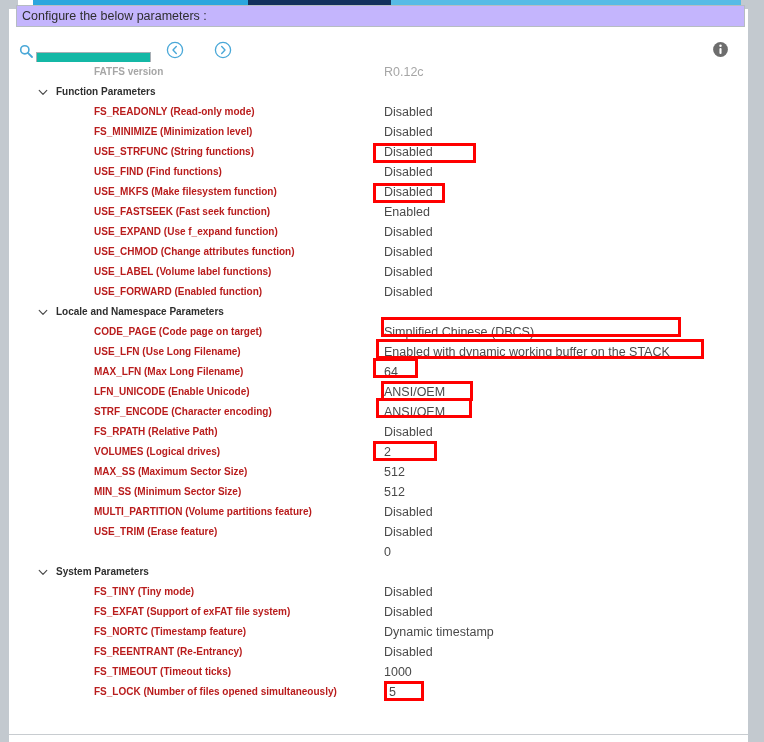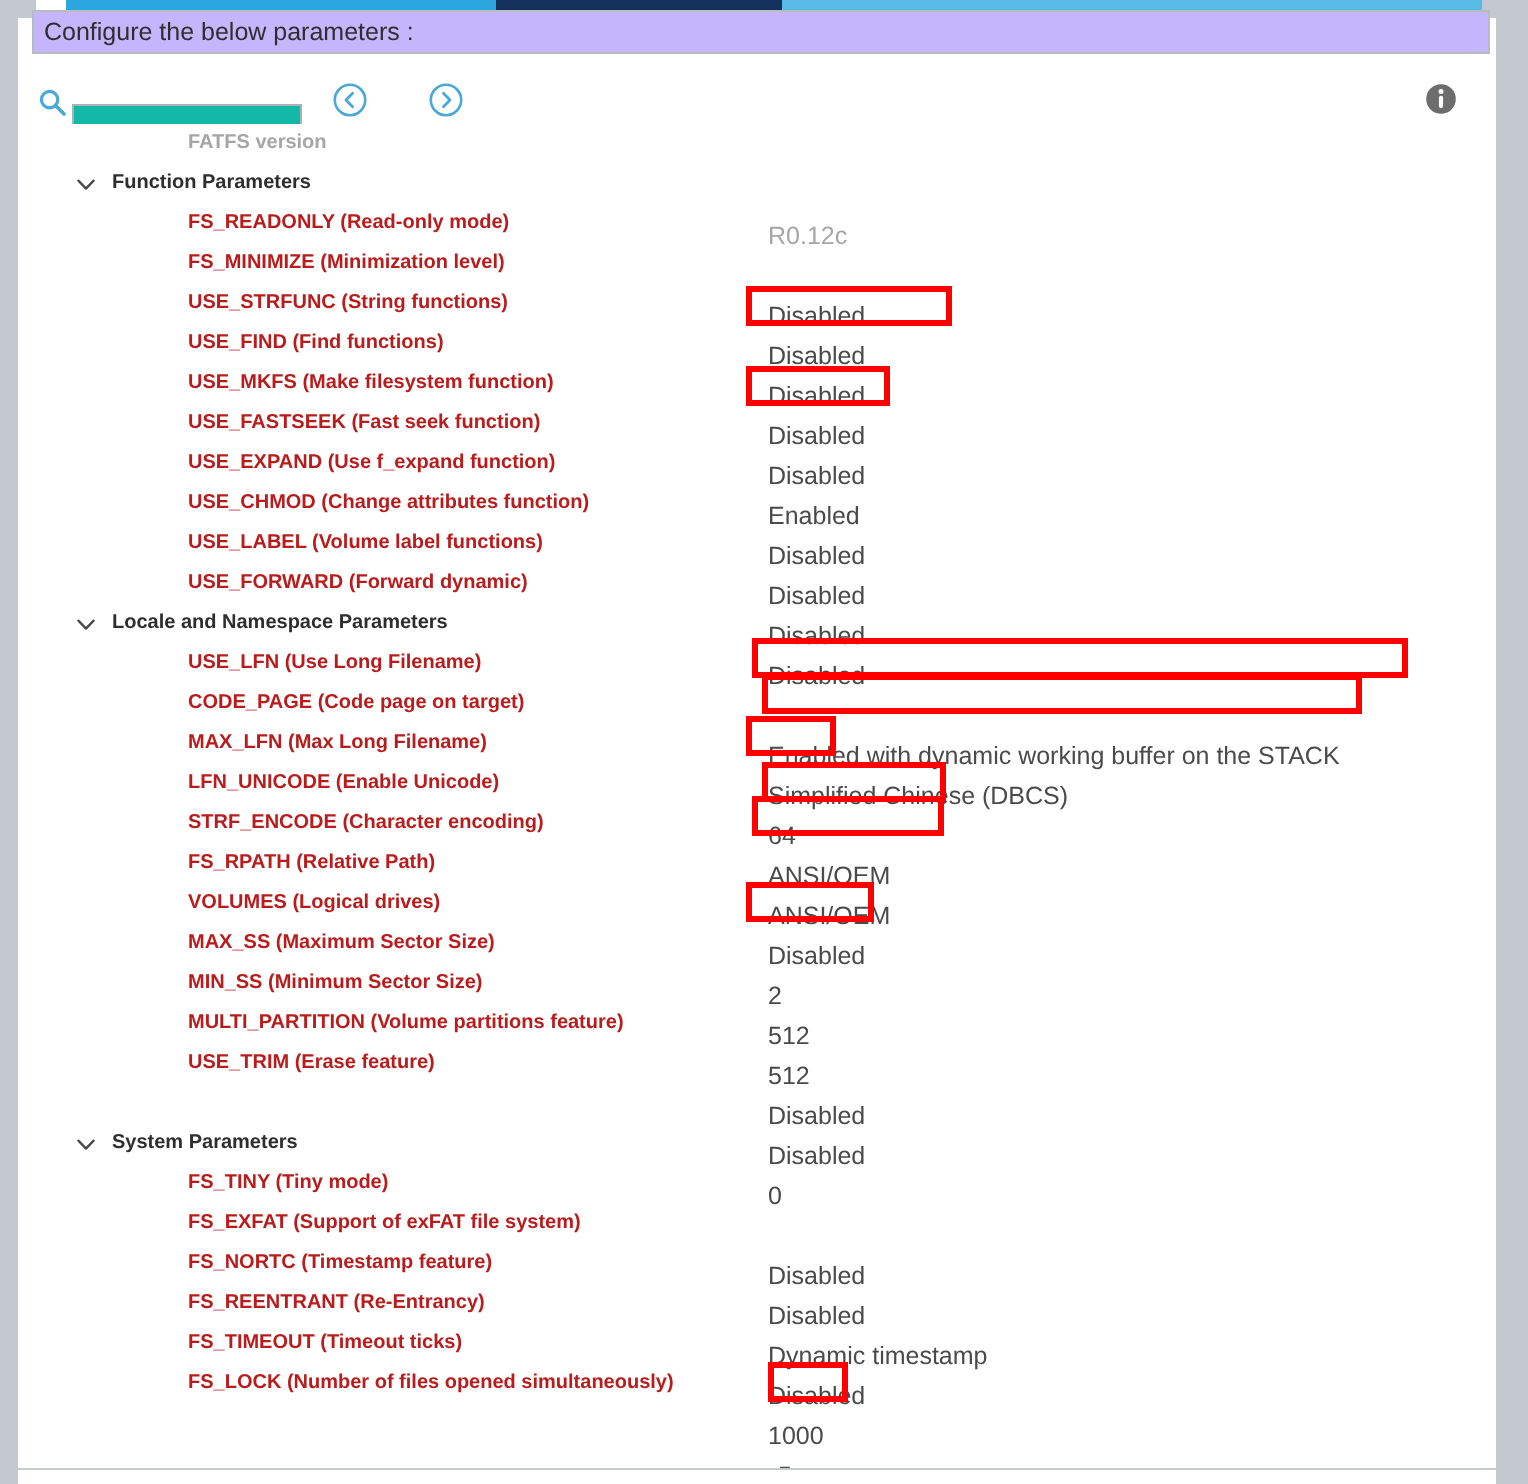--- a/index.html
+++ b/index.html
@@ -62,21 +62,21 @@
   .label{
     position:absolute;left:0;top:0;height:20px;line-height:20px;
     font-size:10px;
     font-weight:bold;
   }
   .row.param .label{left:78px;color:#b91c1c;}
   .row.group .label{left:40px;color:#2e2e2e;}
   .row.version .label{left:78px;color:#a6a6a6;}
   .val{
     position:absolute;left:368px;top:0;height:20px;line-height:20px;
-    font-size:12.5px;color:#4a4a4a;margin-top:46px;
+    font-size:12.5px;color:#4a4a4a;
   }
   .row.version .val{color:#a6a6a6;}
 
   .chev{
     position:absolute;left:20px;top:0;width:14px;height:20px;
     display:flex;align-items:center;justify-content:center;
     color:#4a4a4a;cursor:pointer;
   }
   .chev svg{display:block;}
 
@@ -189,40 +189,40 @@
         </div>
         <div class="row param">
           <span class="label">USE_CHMOD (Change attributes function)</span>
           <span class="val">Disabled</span>
         </div>
         <div class="row param">
           <span class="label">USE_LABEL (Volume label functions)</span>
           <span class="val">Disabled</span>
         </div>
         <div class="row param">
-          <span class="label">USE_FORWARD (Forward dynamic)</span>
+          <span class="label">USE_FORWARD (Enabled function)</span>
           <span class="val">Disabled</span>
         </div>
         <div class="row group">
           <span class="chev">
             <svg width="12" height="12" viewBox="0 0 12 12">
               <polyline points="2.2,4.3 6,8.3 9.8,4.3" fill="none" stroke="#4a4a4a" stroke-width="1.15" stroke-linecap="round" stroke-linejoin="round"></polyline>
             </svg>
           </span>
           <span class="label">Locale and Namespace Parameters</span>
         </div>
         <div class="row param">
+          <span class="label">CODE_PAGE (Code page on target)</span>
+          <span class="val">Simplified Chinese (DBCS)</span>
+          <div class="redbox" style="left: 365px; top: -5px; width: 300px; height: 20px; border-color: rgb(255, 0, 0);"></div>
+        </div>
+        <div class="row param">
           <span class="label">USE_LFN (Use Long Filename)</span>
           <span class="val">Enabled with dynamic working buffer on the STACK</span>
           <div class="redbox" style="left: 360px; top: -3px; width: 328px; height: 20px; border-color: rgb(255, 0, 0);"></div>
-        </div>
-        <div class="row param">
-          <span class="label">CODE_PAGE (Code page on target)</span>
-          <span class="val">Simplified Chinese (DBCS)</span>
-          <div class="redbox" style="left: 365px; top: -5px; width: 300px; height: 20px; border-color: rgb(255, 0, 0);"></div>
         </div>
         <div class="row param">
           <span class="label">MAX_LFN (Max Long Filename)</span>
           <span class="val">64</span>
           <div class="redbox" style="left: 357px; top: -4px; width: 45px; height: 20px; border-color: rgb(255, 0, 0);"></div>
         </div>
         <div class="row param">
           <span class="label">LFN_UNICODE (Enable Unicode)</span>
           <span class="val">ANSI/OEM</span>
           <div class="redbox" style="left: 365px; top: -1px; width: 92px; height: 20px; border-color: rgb(255, 0, 0);"></div>

